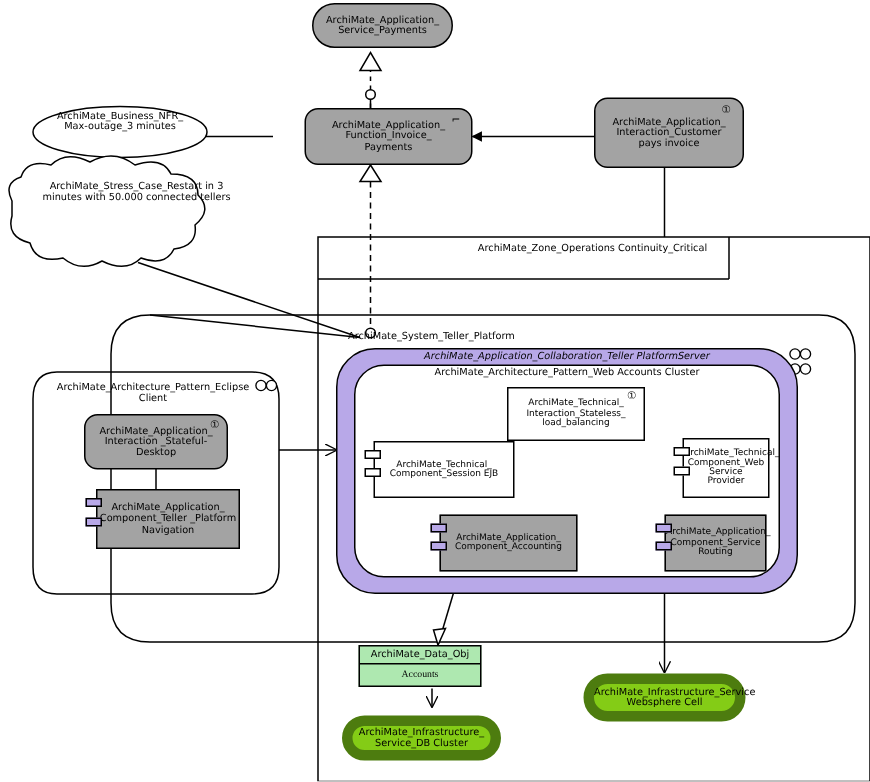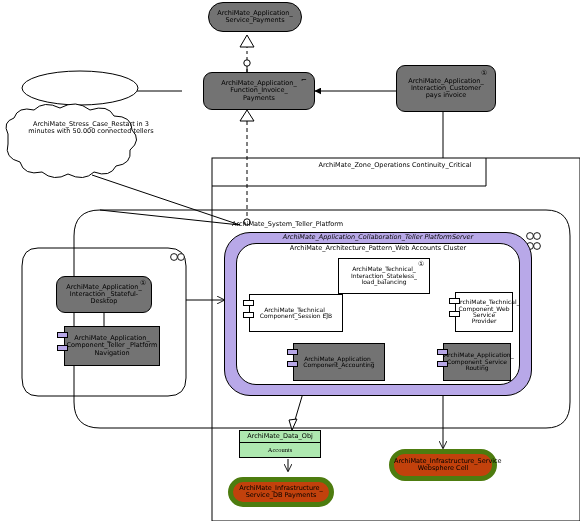--- a/index.html
+++ b/index.html
@@ -34,21 +34,21 @@
     justify-content: center;
     overflow: visible;
   }
   .node .lbl {
     display: block;
     width: 100%;
     white-space: pre-line;
   }
   
   .app {
-    background: #737373;
+    background: #a3a3a3;
     border: 1px solid #000000;
   }
   .app-round {
     border-radius: 9px;
   }
   .svc-pill {
     border-radius: 16px;
   }
   
   .tech {
@@ -68,22 +68,22 @@
     font-size: 6.5px;
     padding: 1px 0 1px 0;
   }
   .dataobj .bdy {
     font-size: 6.5px;
     padding: 3px 15px;
     font-family: Liberation Serif, serif;
   }
   
   .infra {
-    background: #c2410c;
-    border: 5px solid #4d7c0f;
+    background: #84cc16;
+    border: 7px solid #4d7c0f;
     border-radius: 18px;
   }
   .t6 { font-size: 6px; }
   .t65 { font-size: 6.5px; }
   .band {
     position: absolute;
     box-sizing: border-box;
     background: #b8a8e8;
     border: 1px solid #000000;
     border-radius: 26px;
@@ -227,20 +227,22 @@
     </g>
     <g fill="#ffffff" stroke="#000" stroke-width="1">
       <path d="M 8 134 Q 2 122 14 118 Q 18 106 34 110 Q 44 100 60 108
                Q 76 99 90 110 Q 108 104 114 116 Q 132 116 132 130
                Q 142 140 130 150 Q 132 164 116 166 Q 110 178 94 172
                Q 84 182 68 174 Q 54 182 42 172 Q 24 176 20 162
                Q 4 158 8 144 Z"></path>
     </g>
   </svg>
 
+  <div class="cloud-text" style="left:22px; top:74px; width:116px;">ArchiMate_Business_NFR_
+Max-outage_3 minutes</div>
 
   <div class="cloud-text" style="left:21px; top:121px; width:140px;">ArchiMate_Stress_Case_Restart in 3
 minutes with 50.000 connected tellers</div>
 
   <div class="node app svc-pill" style="left:208px; top:2px; width:94px; height:30px;">
     <span class="lbl t65">ArchiMate_Application_
 Service_Payments</span>
   </div>
 
   <div class="node app app-round" style="left:203px; top:72px; width:112px; height:38px;">
@@ -260,20 +262,22 @@
   <div class="ctitle" style="left:300px; top:162px; width:190px;text-align:center;">ArchiMate_Zone_Operations Continuity_Critical</div>
 
   <div class="ctitle" style="left:232px; top:221px; width:160px; text-align:left;">ArchiMate_System_Teller_Platform</div>
 
   <div class="band" style="left:224px; top:232px; width:308px; height:164px;"></div>
   <div class="ctitle" style="left:228px; top:234px; width:300px; font-size:6.5px;font-style:italic;">ArchiMate_Application_Collaboration_Teller PlatformServer</div>
 
   <div class="band-inner" style="left:236px; top:243px; width:284px; height:142px;"></div>
   <div class="ctitle" style="left:240px; top:245px; width:276px;">ArchiMate_Architecture_Pattern_Web Accounts Cluster</div>
 
+  <div class="ctitle" style="left:28px; top:255px; width:148px;">ArchiMate_Architecture_Pattern_Eclipse
+Client</div>
 
   <div class="node app app-round" style="left:56px; top:276px; width:96px; height:37px;">
     <span class="lbl t65">ArchiMate_Application_
 Interaction _Stateful-
 Desktop</span>
   </div>
   <span class="marker" style="left:140px; top:280px;">①</span>
 
   <div class="node app" style="left:64px; top:326px; width:96px; height:40px;">
     <span class="lbl t65">ArchiMate_Application_
@@ -320,21 +324,21 @@
   <div class="cstub" style="left:437px; top:349px;"></div>
   <div class="cstub" style="left:437px; top:361px;"></div>
 
   <div class="node dataobj" style="left:239px; top:430px; width:82px; height:28px;">
     <div class="hdr">ArchiMate_Data_Obj</div>
     <div class="bdy">Accounts</div>
   </div>
 
   <div class="node infra" style="left:228px; top:477px; width:106px; height:30px;">
     <span class="lbl t65">ArchiMate_Infrastructure_
-Service_DB Payments</span>
+Service_DB Cluster</span>
   </div>
 
   <div class="node infra" style="left:389px; top:449px; width:108px; height:32px;">
     <span class="lbl t65">ArchiMate_Infrastructure_Service
 Websphere Cell</span>
   </div>
 
 </div>
 
 </body></html>

